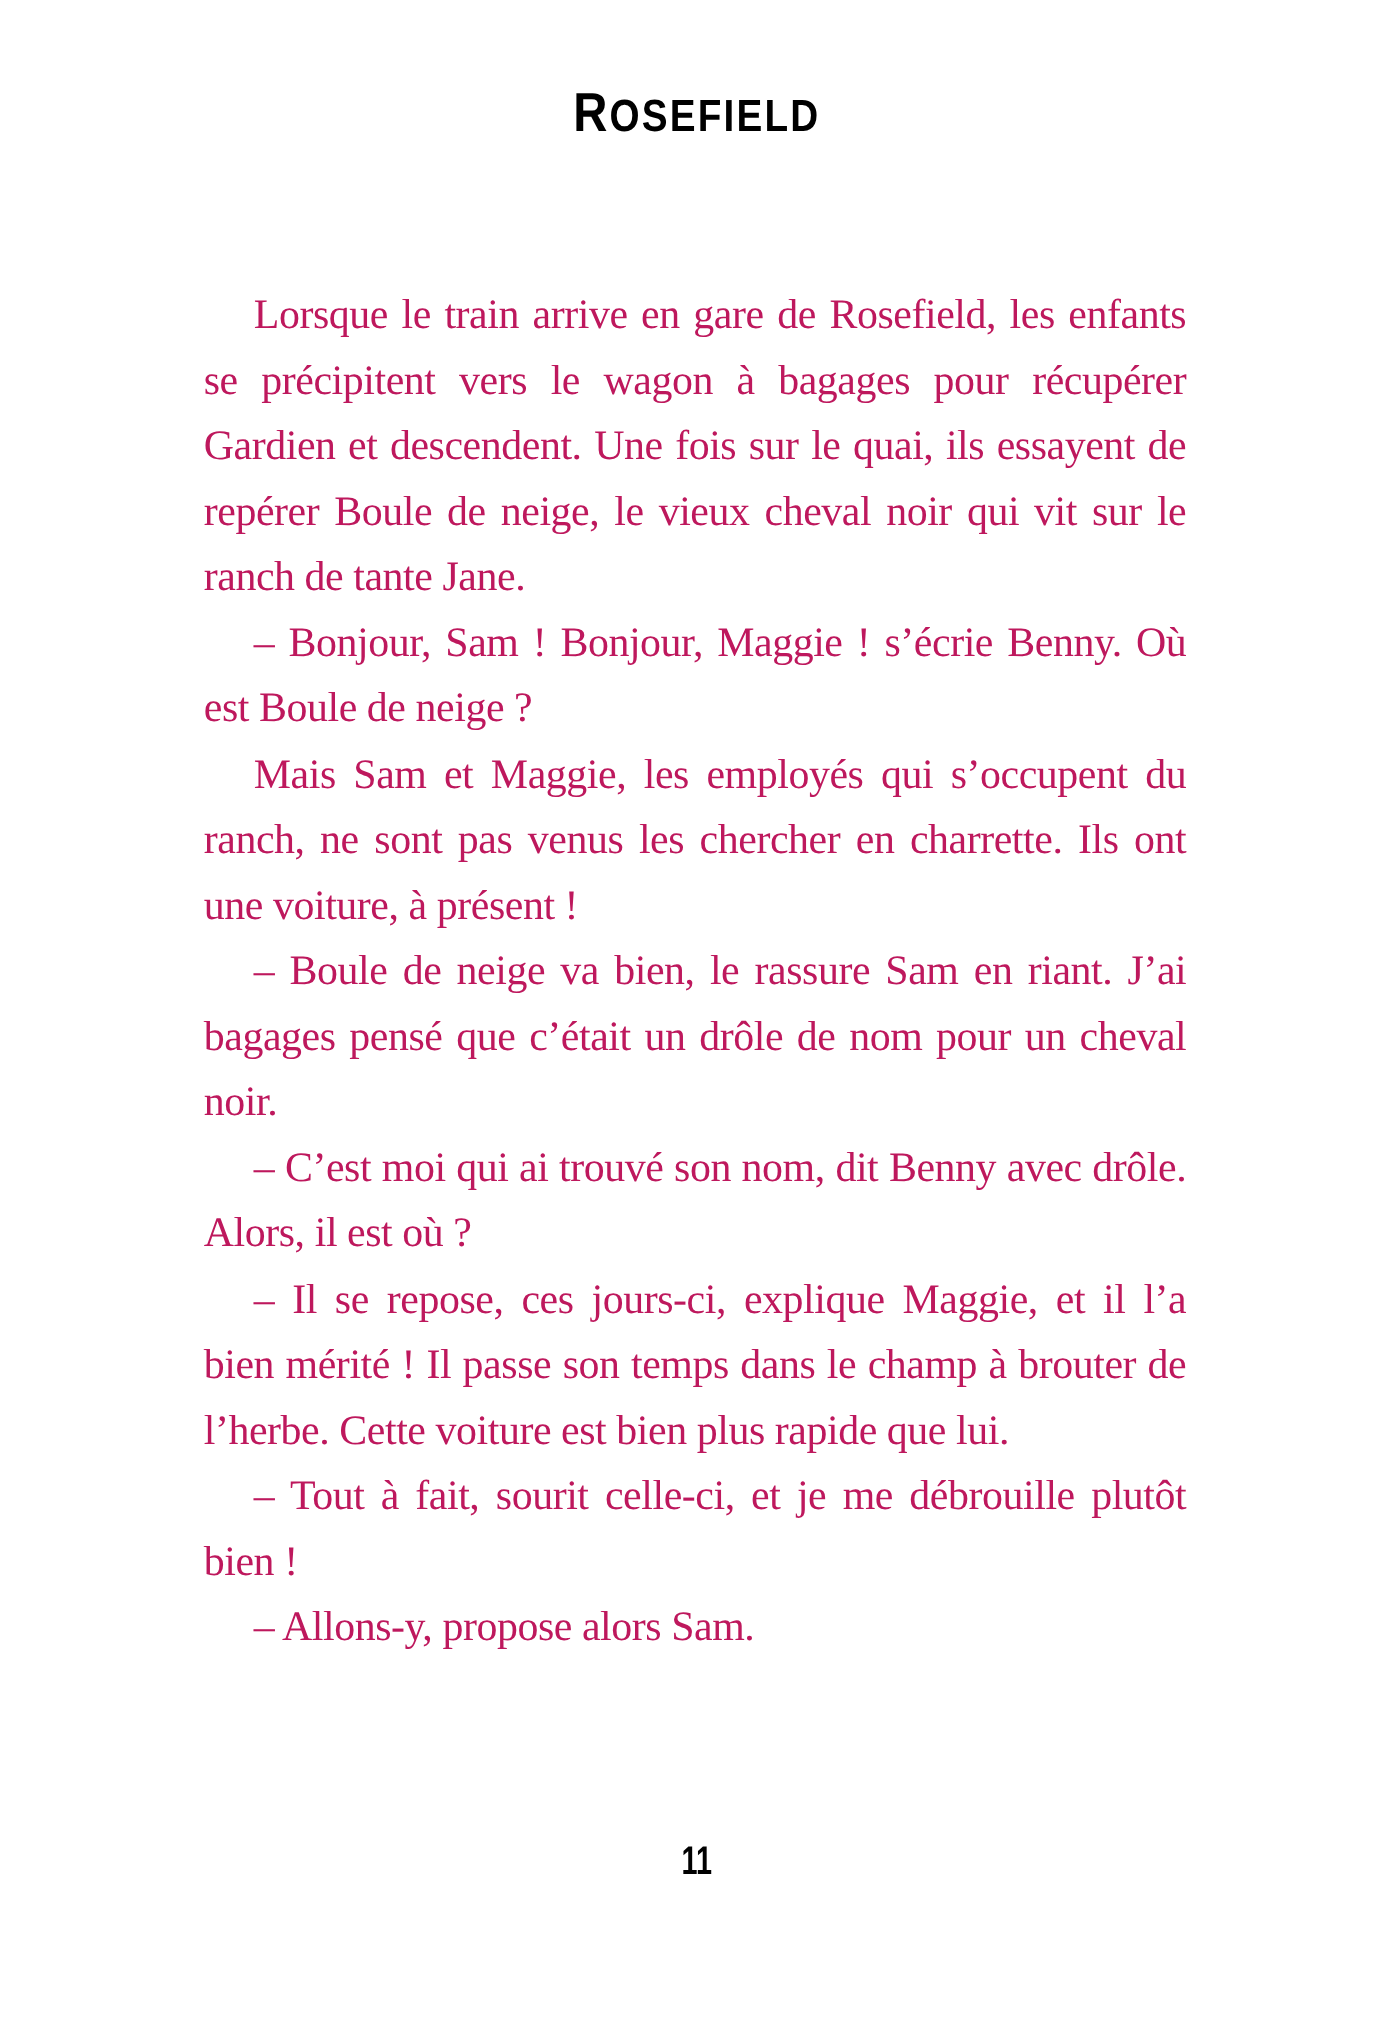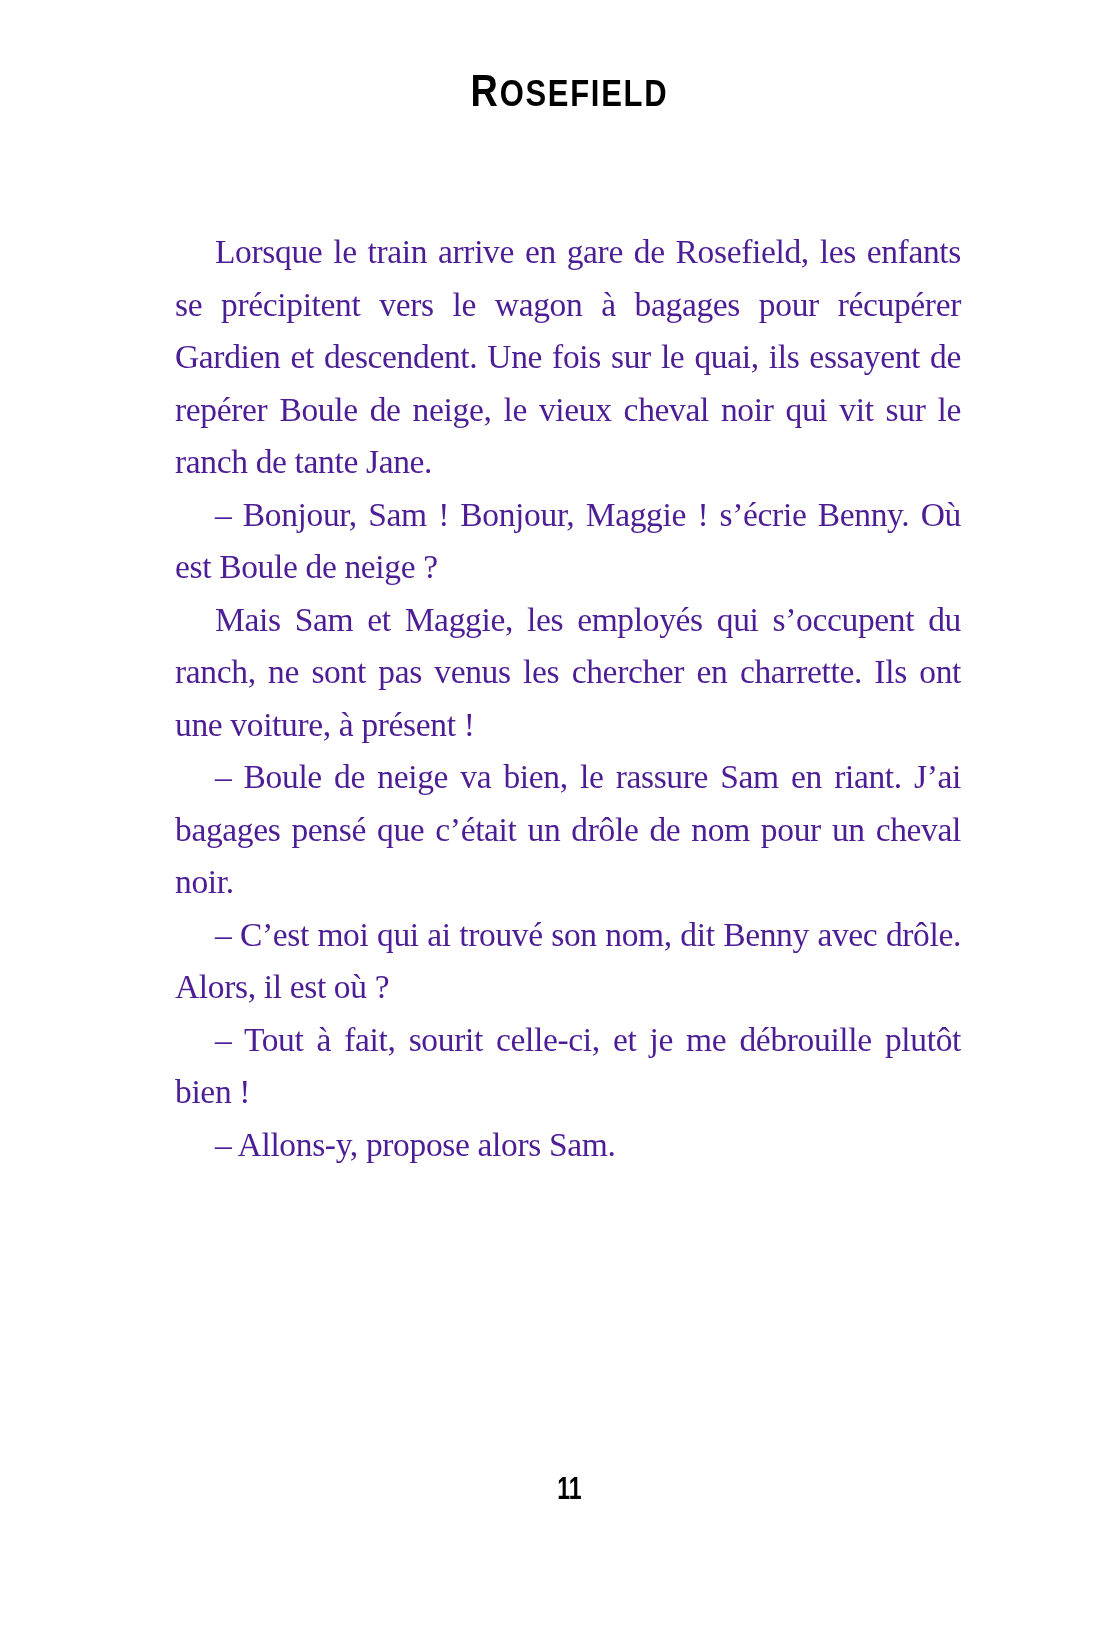--- a/index.html
+++ b/index.html
@@ -9,21 +9,21 @@
     }
     body {
       width: 1115px;
       height: 1630px;
       position: relative;
       overflow: hidden;
       color: #111111;
     }
     .page {
       position: absolute;
-      left: 12px; top: 0;
+      left: 0; top: 0;
       width: 962px;
       height: 1630px;
       background: #ffffff;
       text-decoration: underline;
     }
     .running-title {
       position: absolute;
       top: 66px;
       left: 0;
       width: 1115px;
@@ -39,21 +39,21 @@
     }
     .running-title .big { font-size: 44px; }
     .body-text {
       position: absolute;
       top: 226px;
       left: 163px;
       width: 786px;
       font-family: "Liberation Serif", "DejaVu Serif", serif;
       font-size: 33.5px;
       line-height: 52.5px;
-      color: #4c1d95;
+      color: #be185d;
       text-align: justify;
       text-align-last: left;
       hyphens: none;
       letter-spacing: -0.35px;
       word-spacing: 0px;
     }
     .body-text p {
       margin: 0;
       text-indent: 40px;
     }
@@ -77,19 +77,20 @@
 <div class="page">
 
   <div class="running-title"><span class="big">R</span><span>OSEFIELD</span></div>
 
   <div class="body-text">
     <p>Lorsque le train arrive en gare de Rosefield, les enfants se précipitent vers le wagon à bagages pour récupérer Gardien et descendent. Une fois sur le quai, ils essayent de repérer Boule de neige, le vieux cheval noir qui vit sur le ranch de tante Jane.</p>
     <p>– Bonjour, Sam ! Bonjour, Maggie ! s’écrie Benny. Où est Boule de neige ?</p>
     <p>Mais Sam et Maggie, les employés qui s’occupent du ranch, ne sont pas venus les chercher en charrette. Ils ont une voiture, à présent !</p>
     <p>– Boule de neige va bien, le rassure Sam en riant. J’ai bagages pensé que c’était un drôle de nom pour un cheval noir.</p>
     <p>– C’est moi qui ai trouvé son nom, dit Benny avec drôle. Alors, il est où ?</p>
+    <p>– Il se repose, ces jours-ci, explique Maggie, et il l’a bien mérité ! Il passe son temps dans le champ à brouter de l’herbe. Cette voiture est bien plus rapide que lui.</p>
     <p>– Tout à fait, sourit celle-ci, et je me débrouille plutôt bien !</p>
     <p>– Allons-y, propose alors Sam.</p>
   </div>
 
   <div class="page-number">11</div>
 
 </div>
 
 </body></html>

